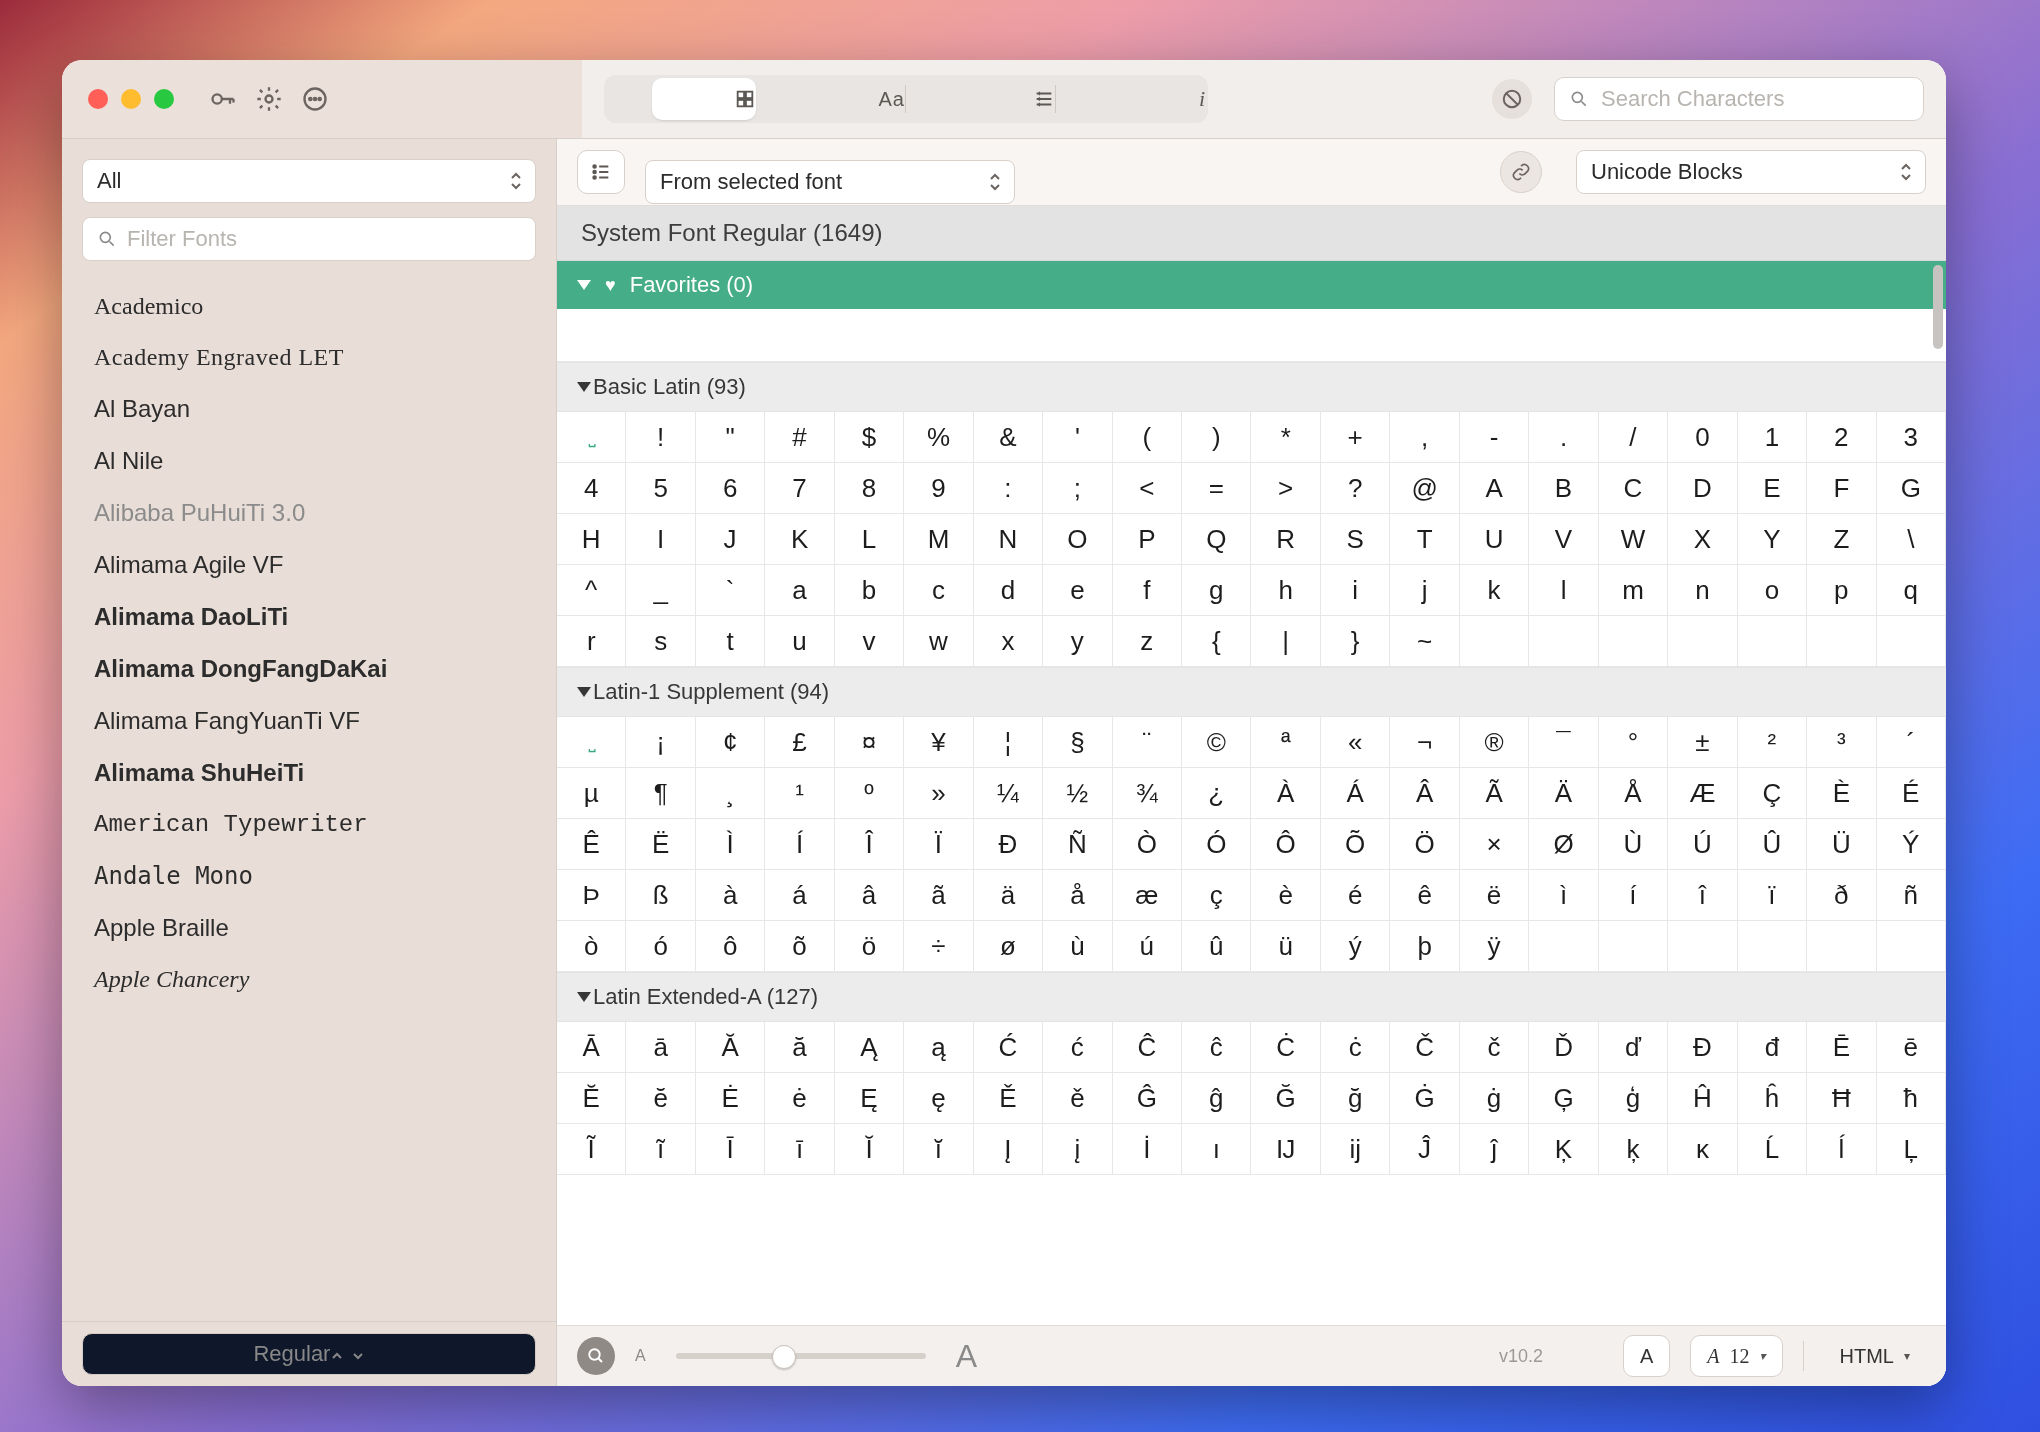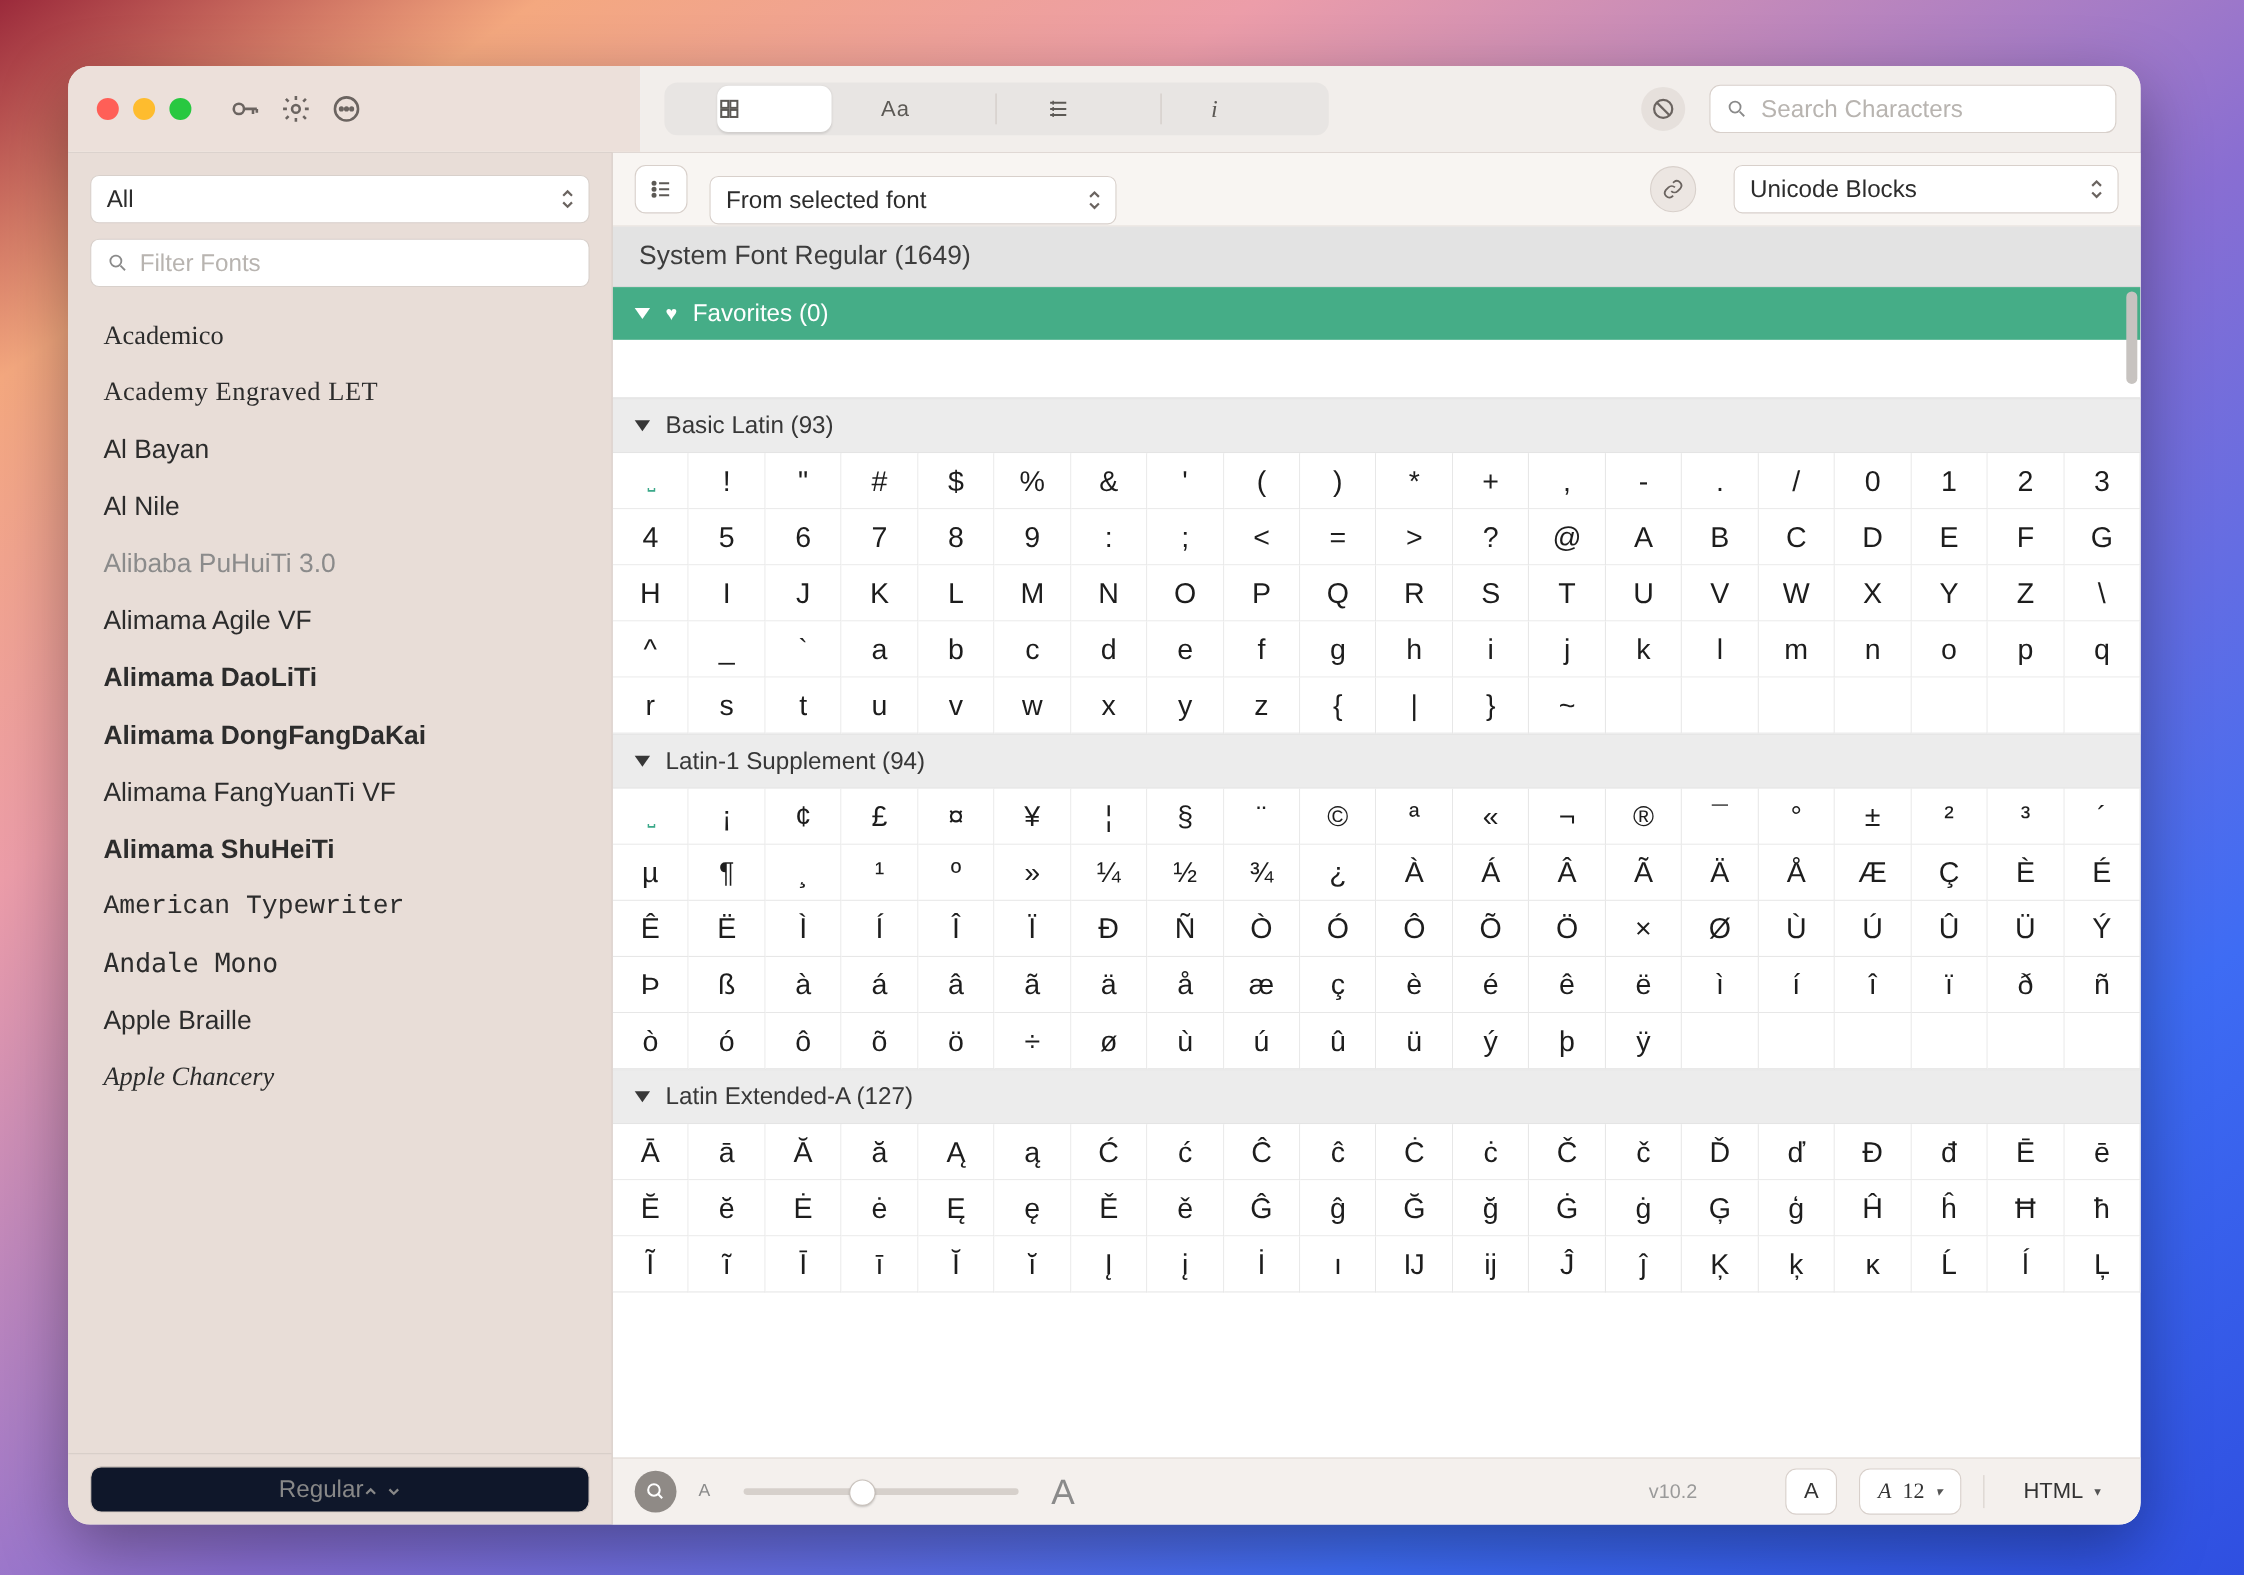--- a/index.html
+++ b/index.html
@@ -34,21 +34,21 @@
   .titlebar-right{flex:1;background:#f2eeeb;display:flex;align-items:center;padding:0 22px;gap:22px;}
   .traffic{display:flex;gap:13px;margin-right:18px;}
   .traffic span{width:20px;height:20px;border-radius:50%;}
   .t-red{background:#ff5f57;}
   .t-yel{background:#febc2e;}
   .t-grn{background:#28c840;}
   .tb-icon{width:30px;height:30px;display:flex;align-items:center;justify-content:center;color:#6b6460;}
   .tb-icon svg{width:28px;height:28px;stroke:currentColor;fill:none;stroke-width:2;}
 
   .seg{display:flex;background:var(--toolbar-seg-bg);border-radius:12px;padding:3px;}
-  .seg .segbtn{width:104px;height:42px;display:flex;align-items:center;justify-content:flex-start;color:#5c5955;margin-left:45px;}
+  .seg .segbtn{width:104px;height:42px;display:flex;align-items:center;justify-content:flex-end;color:#5c5955;margin-left:45px;}
   .seg .segbtn.active{background:#fff;border-radius:10px;box-shadow:0 1px 2px rgba(0,0,0,.1);}
   .seg .segbtn svg{width:22px;height:22px;stroke:currentColor;fill:none;stroke-width:2;}
   .seg .sep{width:1px;height:28px;background:#cfc8c3;align-self:center;}
   .info-i{font-family:Georgia,serif;font-style:italic;font-size:22px;}
   .aa{font-size:20px;letter-spacing:1px;}
 
   .round-btn{width:40px;height:40px;border-radius:50%;background:#e6e0dc;display:flex;align-items:center;justify-content:center;color:#6b6460;}
   .round-btn svg{width:22px;height:22px;stroke:currentColor;fill:none;stroke-width:2.2;}
 
   .search{flex:0 0 340px;margin-left:auto;display:flex;align-items:center;background:#fff;border:1px solid #d8d0cb;border-radius:10px;height:42px;padding:0 14px;gap:10px;color:#888;}
@@ -85,21 +85,21 @@
   .link-round svg{width:20px;height:20px;stroke:currentColor;fill:none;stroke-width:2;}
 
   .font-title{height:54px;background:var(--header-bg);display:flex;align-items:center;padding:0 24px;font-size:24px;color:#3d3d3d;border-bottom:1px solid #d9d9d9;}
 
   .scroll{flex:1;overflow:hidden;position:relative;}
   .scrollbar-stub{position:absolute;right:3px;top:4px;width:10px;height:84px;background:#c7c3c0;border-radius:5px;}
   .fav{height:48px;background:var(--fav-bg);color:#fff;display:flex;align-items:center;gap:14px;padding:0 20px;font-size:22px;}
   .fav .tri{transform:rotate(0);font-size:14px;}
   .fav-empty{height:52px;background:#fff;border-bottom:1px solid var(--row-border);}
 
-  .section{background:var(--section-bg);height:48px;display:flex;align-items:center;gap:14px;padding:0 20px;font-size:22px;color:#373737;border-top:1px solid #e4e4e4;border-bottom:1px solid #e4e4e4;}
+  .section{background:var(--section-bg);height:48px;display:flex;align-items:center;gap:2px;padding:0 20px;font-size:22px;color:#373737;border-top:1px solid #e4e4e4;border-bottom:1px solid #e4e4e4;}
   .tri{width:0;height:0;border-left:7px solid transparent;border-right:7px solid transparent;border-top:10px solid currentColor;}
   .grid{display:grid;grid-template-columns:repeat(20,1fr);}
   .cell{height:50px;border-right:1px solid var(--row-border);border-bottom:1px solid var(--row-border);display:flex;align-items:center;justify-content:center;font-size:26px;color:#1d1d1d;background:#fff;}
   .cell.sp{color:var(--accent);font-size:18px;letter-spacing:-2px;}
 
   
   .footer{height:60px;border-top:1px solid #e1dbd6;background:#f4f0ed;display:flex;align-items:center;padding:0 20px;gap:20px;font-size:20px;color:#666;}
   .zoom-btn{width:38px;height:38px;border-radius:50%;background:#8f8a86;color:#fff;display:flex;align-items:center;justify-content:center;}
   .zoom-btn svg{width:18px;height:18px;stroke:#fff;fill:none;stroke-width:2.5;}
   .slider{flex:0 0 250px;height:6px;background:#d6d0cb;border-radius:3px;position:relative;margin:0 10px;}

